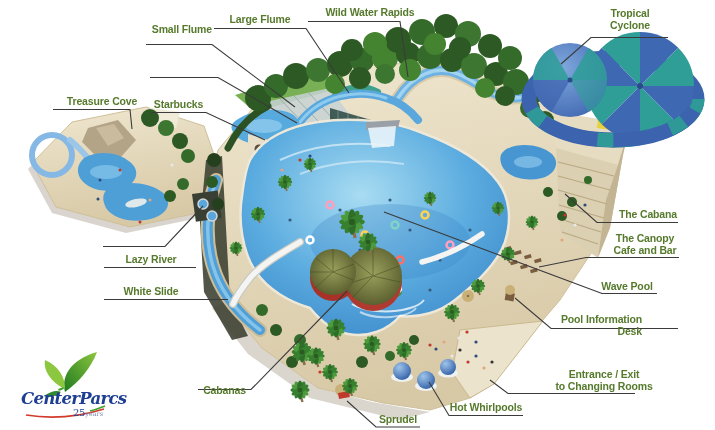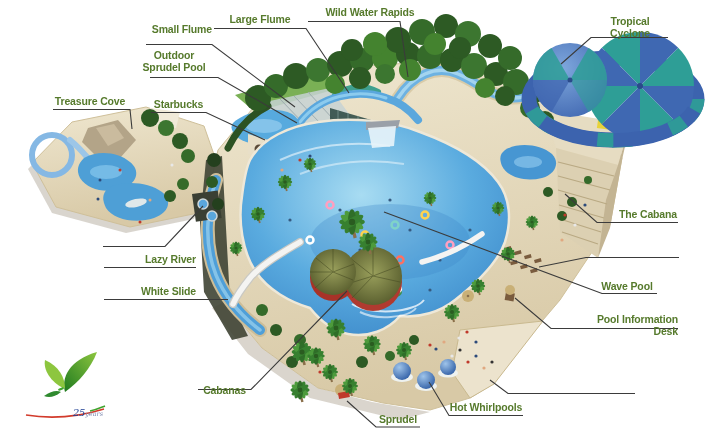--- a/index.html
+++ b/index.html
@@ -1,28 +1,28 @@
 <!DOCTYPE html>
 <html style="--label-text: #567a2c; --leader-line: #3b3b3b; --pool-water: #4e9fd6; --sand: #e2d6b8; --canopy-green: #2f6426; --cyclone-blue: #3c63ae; --cyclone-teal: #2e9e96; --logo-blue: #1d3e92; --logo-green: #3fa32e; --logo-red: #d23b2c;"><head>
 <meta charset="utf-8">
 <style>
   html,body{margin:0;padding:0;background:#fff;}
   .canvas{position:relative;width:715px;height:430px;background:#fff;overflow:hidden;
           font-family:"Liberation Sans",sans-serif;}
   .layer{position:absolute;left:0;top:0;width:715px;height:430px;}
   .lbl{position:absolute;font-size:10.5px;font-weight:700;line-height:11.5px;
        color:var(--label-text,#567a2c);white-space:pre-line;letter-spacing:-0.15px;}
-  .lbl.tr{text-align:right}.lbl.tc{text-align:center}.lbl.tl{text-align:right}
+  .lbl.tr{text-align:right}.lbl.tc{text-align:center}.lbl.tl{text-align:center}
   .logo-brand{position:absolute;left:21px;top:389px;width:100px;
       font-family:"DejaVu Serif",serif;font-style:italic;font-weight:700;
       font-size:16.5px;color:var(--logo-blue,#1d3e92);letter-spacing:-0.7px;}
   .logo-accent{position:absolute;left:58px;top:388px;width:6px;height:2px;
       background:var(--logo-green,#3fa32e);transform:rotate(-22deg);border-radius:1px;}
   .logo-anniv{position:absolute;left:73px;top:407px;font-family:"DejaVu Serif",serif;
-      font-style:italic;color:var(--logo-blue,#1d3e92);font-size:10px;letter-spacing:-0.3px;}
+      color:var(--logo-blue,#1d3e92);font-size:10px;letter-spacing:-0.3px;}
   .logo-anniv .yr{font-size:6.5px;color:#7a86ad;letter-spacing:0;}
 </style>
 </head>
 <body>
 
 <div class="canvas">
 
 <svg class="layer" viewBox="0 0 715 430">
   <defs>
     <linearGradient id="sandG" x1="0" y1="0" x2="0.25" y2="1">
@@ -382,32 +382,35 @@
   <polyline points="420,427 376,427 347,401"></polyline>
   <polyline points="523,415.5 449,415.5 429,382"></polyline>
   <polyline points="678,222.5 597,222.5 565,194"></polyline>
   <polyline points="679,257.5 586,257.5 539,267"></polyline>
   <polyline points="657,293.5 602,293.5 384,212"></polyline>
   <polyline points="678,328.5 551,328.5 515,298"></polyline>
   <polyline points="635,393.5 508,393.5 490,380"></polyline>
 </svg>
 
 <div class="lbl tr" style="left:118px;top:24px;width:94px">Small Flume</div>
-<div class="lbl tc" style="left:128px;top:50px;width:92px">Outdoor
-Sprudel Pool</div>
 <div class="lbl tc" style="left:214px;top:14px;width:92px">Large Flume</div>
 <div class="lbl tc" style="left:322px;top:7px;width:96px">Wild Water Rapids</div>
-<div class="lbl tc" style="left:590px;top:16px;width:80px">Tropical Cyclone</div>
-<div class="lbl tc" style="left:48px;top:96px;width:84px">Treasure Cove</div>
+<div class="lbl tc" style="left:590px;top:8px;width:80px">Tropical Cyclone</div>
+<div class="lbl tc" style="left:60px;top:96px;width:84px">Treasure Cove</div>
 <div class="lbl tc" style="left:150px;top:99px;width:57px">Starbucks</div>
 <div class="lbl tl" style="left:106px;top:254px;width:90px">Lazy River</div>
 <div class="lbl tl" style="left:106px;top:286px;width:90px">White Slide</div>
 <div class="lbl tc" style="left:197px;top:385px;width:55px">Cabanas</div>
 <div class="lbl tc" style="left:374px;top:414px;width:48px">Sprudel</div>
 <div class="lbl tc" style="left:449px;top:402px;width:74px">Hot Whirlpools</div>
 <div class="lbl tc" style="left:618px;top:209px;width:60px">The Cabana</div>
+<div class="lbl tc" style="left:610px;top:233px;width:70px">The Canopy
+Cafe and Bar</div>
 <div class="lbl tc" style="left:597px;top:281px;width:60px">Wave Pool</div>
-<div class="lbl tr" style="left:576px;top:314px;width:102px">Pool Information Desk</div>
-
+<div class="lbl tr" style="left:540px;top:314px;width:102px">Pool Information Desk</div>
+<div class="lbl tl" style="left:552px;top:369px;width:104px">Entrance / Exit
+to Changing Rooms</div>
+
+<div class="logo-brand">CenterParcs</div>
 <div class="logo-accent"></div>
 <div class="logo-anniv"><span>25</span><span class="yr">years</span></div>
 
 </div>
 
 </body></html>

